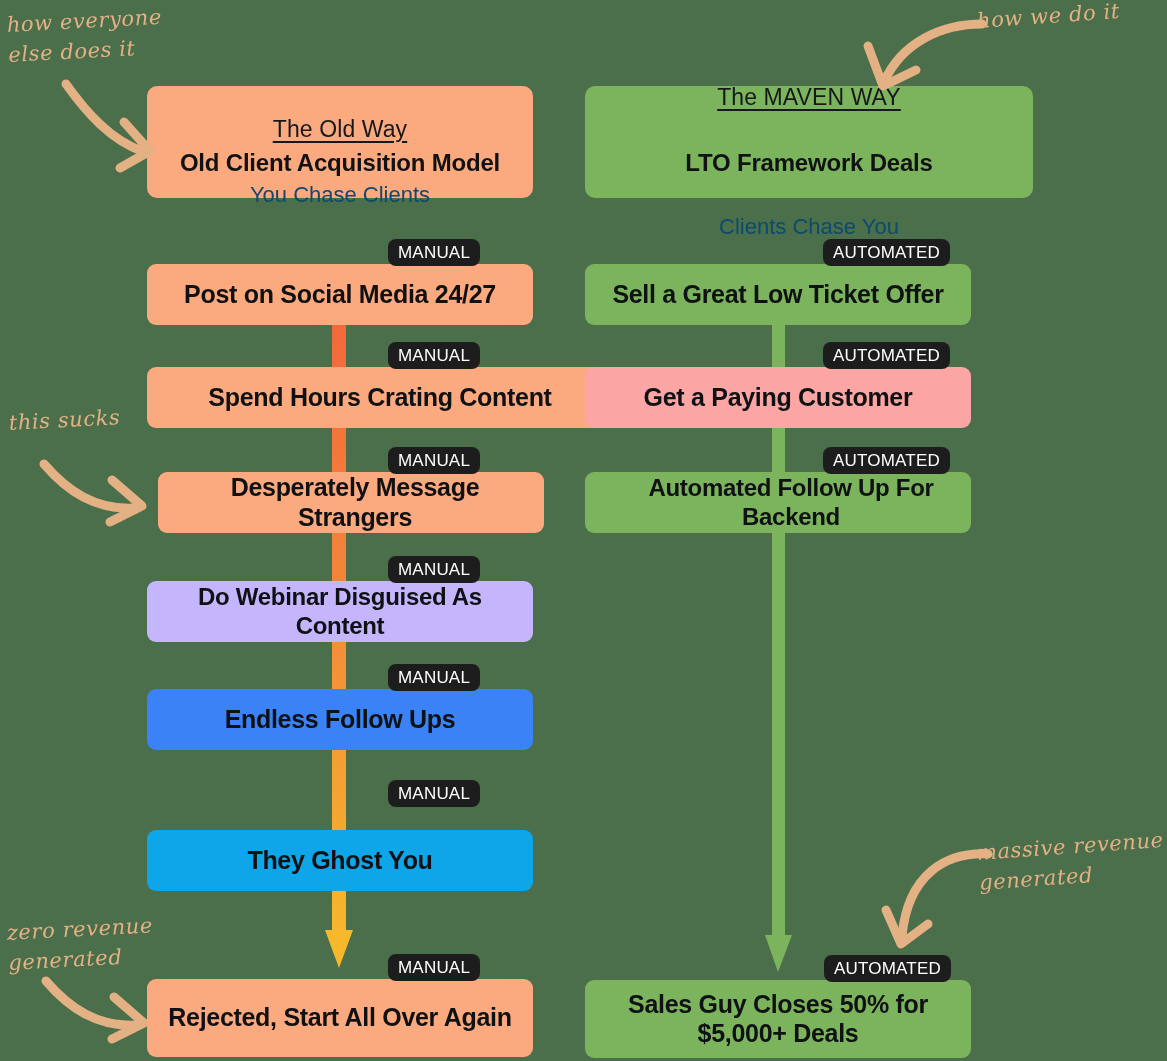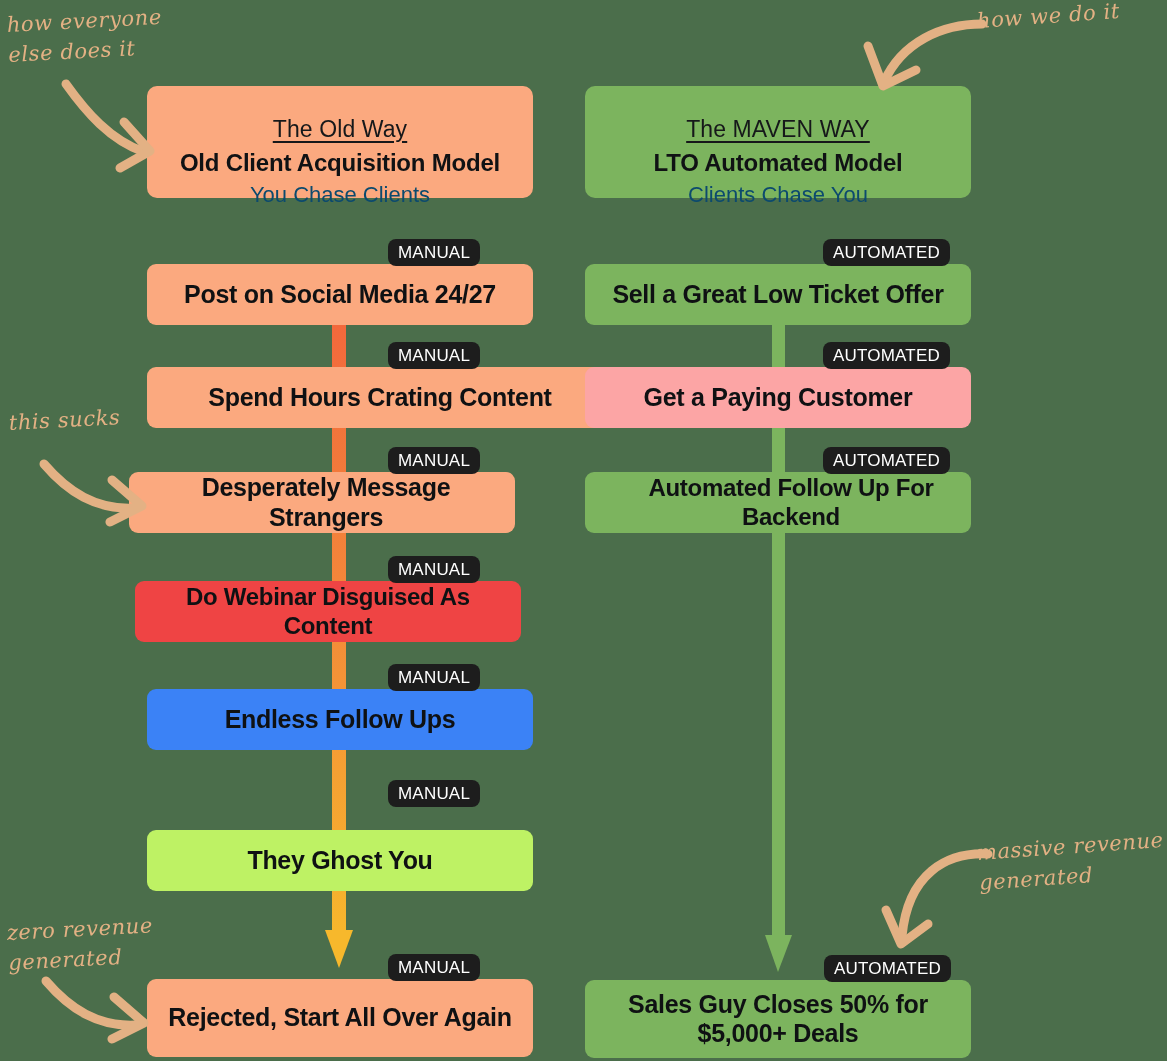--- a/index.html
+++ b/index.html
@@ -97,53 +97,53 @@
     <rect x="772" y="318" width="13" height="630" fill="#7cb45e"></rect>
     <polygon points="765,935 792,935 778,972" fill="#7cb45e"></polygon>
   </svg>
 
   <div class="header-card" style="left:147px;top:86px;width:386px;height:112px;background:#fba97f;">
     <div class="hdr-eyebrow">The Old Way</div>
     <div class="hdr-title">Old Client Acquisition Model</div>
     <div class="hdr-sub">You Chase Clients</div>
   </div>
 
-  <div class="header-card" style="left:585px;top:86px;width:386px;height:112px;background:#7cb45e;">
+  <div class="header-card" style="left:585px;top:86px;width:448px;height:112px;background:#7cb45e;gap:32px;">
     <div class="hdr-eyebrow">The MAVEN WAY</div>
-    <div class="hdr-title">LTO Automated Model</div>
+    <div class="hdr-title">LTO Framework Deals</div>
     <div class="hdr-sub">Clients Chase You</div>
   </div>
 
   <div class="badge" style="left:388px;top:239px;">MANUAL</div>
   <div class="step-box" style="left:147px;top:264px;width:386px;height:61px;background:#fba97f;z-index:4;">
     <span class="step-label">Post on Social Media 24/27</span>
   </div>
 
   <div class="badge" style="left:388px;top:342px;">MANUAL</div>
   <div class="step-box" style="left:147px;top:367px;width:466px;height:61px;background:#fba97f;z-index:4;">
     <span class="step-label">Spend Hours Crating Content</span>
   </div>
 
   <div class="badge" style="left:388px;top:447px;">MANUAL</div>
-  <div class="step-box" style="left:129px;top:472px;width:386px;height:61px;background:#fba97f;z-index:4;padding-left:22px;">
+  <div class="step-box" style="left:158px;top:472px;width:386px;height:61px;background:#fba97f;z-index:4;padding-left:22px;">
     <span class="step-label">Desperately Message Strangers</span>
   </div>
 
   <div class="badge" style="left:388px;top:556px;">MANUAL</div>
-  <div class="step-box" style="left:135px;top:581px;width:386px;height:61px;background:#ef4444;z-index:4;">
+  <div class="step-box" style="left:147px;top:581px;width:386px;height:61px;background:#c4b5fd;z-index:4;">
     <span class="step-label small">Do Webinar Disguised As Content</span>
   </div>
 
   <div class="badge" style="left:388px;top:664px;">MANUAL</div>
   <div class="step-box" style="left:147px;top:689px;width:386px;height:61px;background:#3b82f6;z-index:4;">
     <span class="step-label">Endless Follow Ups</span>
   </div>
 
   <div class="badge" style="left:388px;top:780px;">MANUAL</div>
-  <div class="step-box" style="left:147px;top:830px;width:386px;height:61px;background:#bef264;z-index:4;">
+  <div class="step-box" style="left:147px;top:830px;width:386px;height:61px;background:#0ea5e9;z-index:4;">
     <span class="step-label">They Ghost You</span>
   </div>
 
   <div class="badge" style="left:388px;top:954px;">MANUAL</div>
   <div class="step-box" style="left:147px;top:979px;width:386px;height:78px;background:#fba97f;z-index:4;">
     <span class="step-label">Rejected, Start All Over Again</span>
   </div>
 
   <div class="badge" style="left:823px;top:239px;">AUTOMATED</div>
   <div class="step-box" style="left:585px;top:264px;width:386px;height:61px;background:#7cb45e;z-index:4;">

